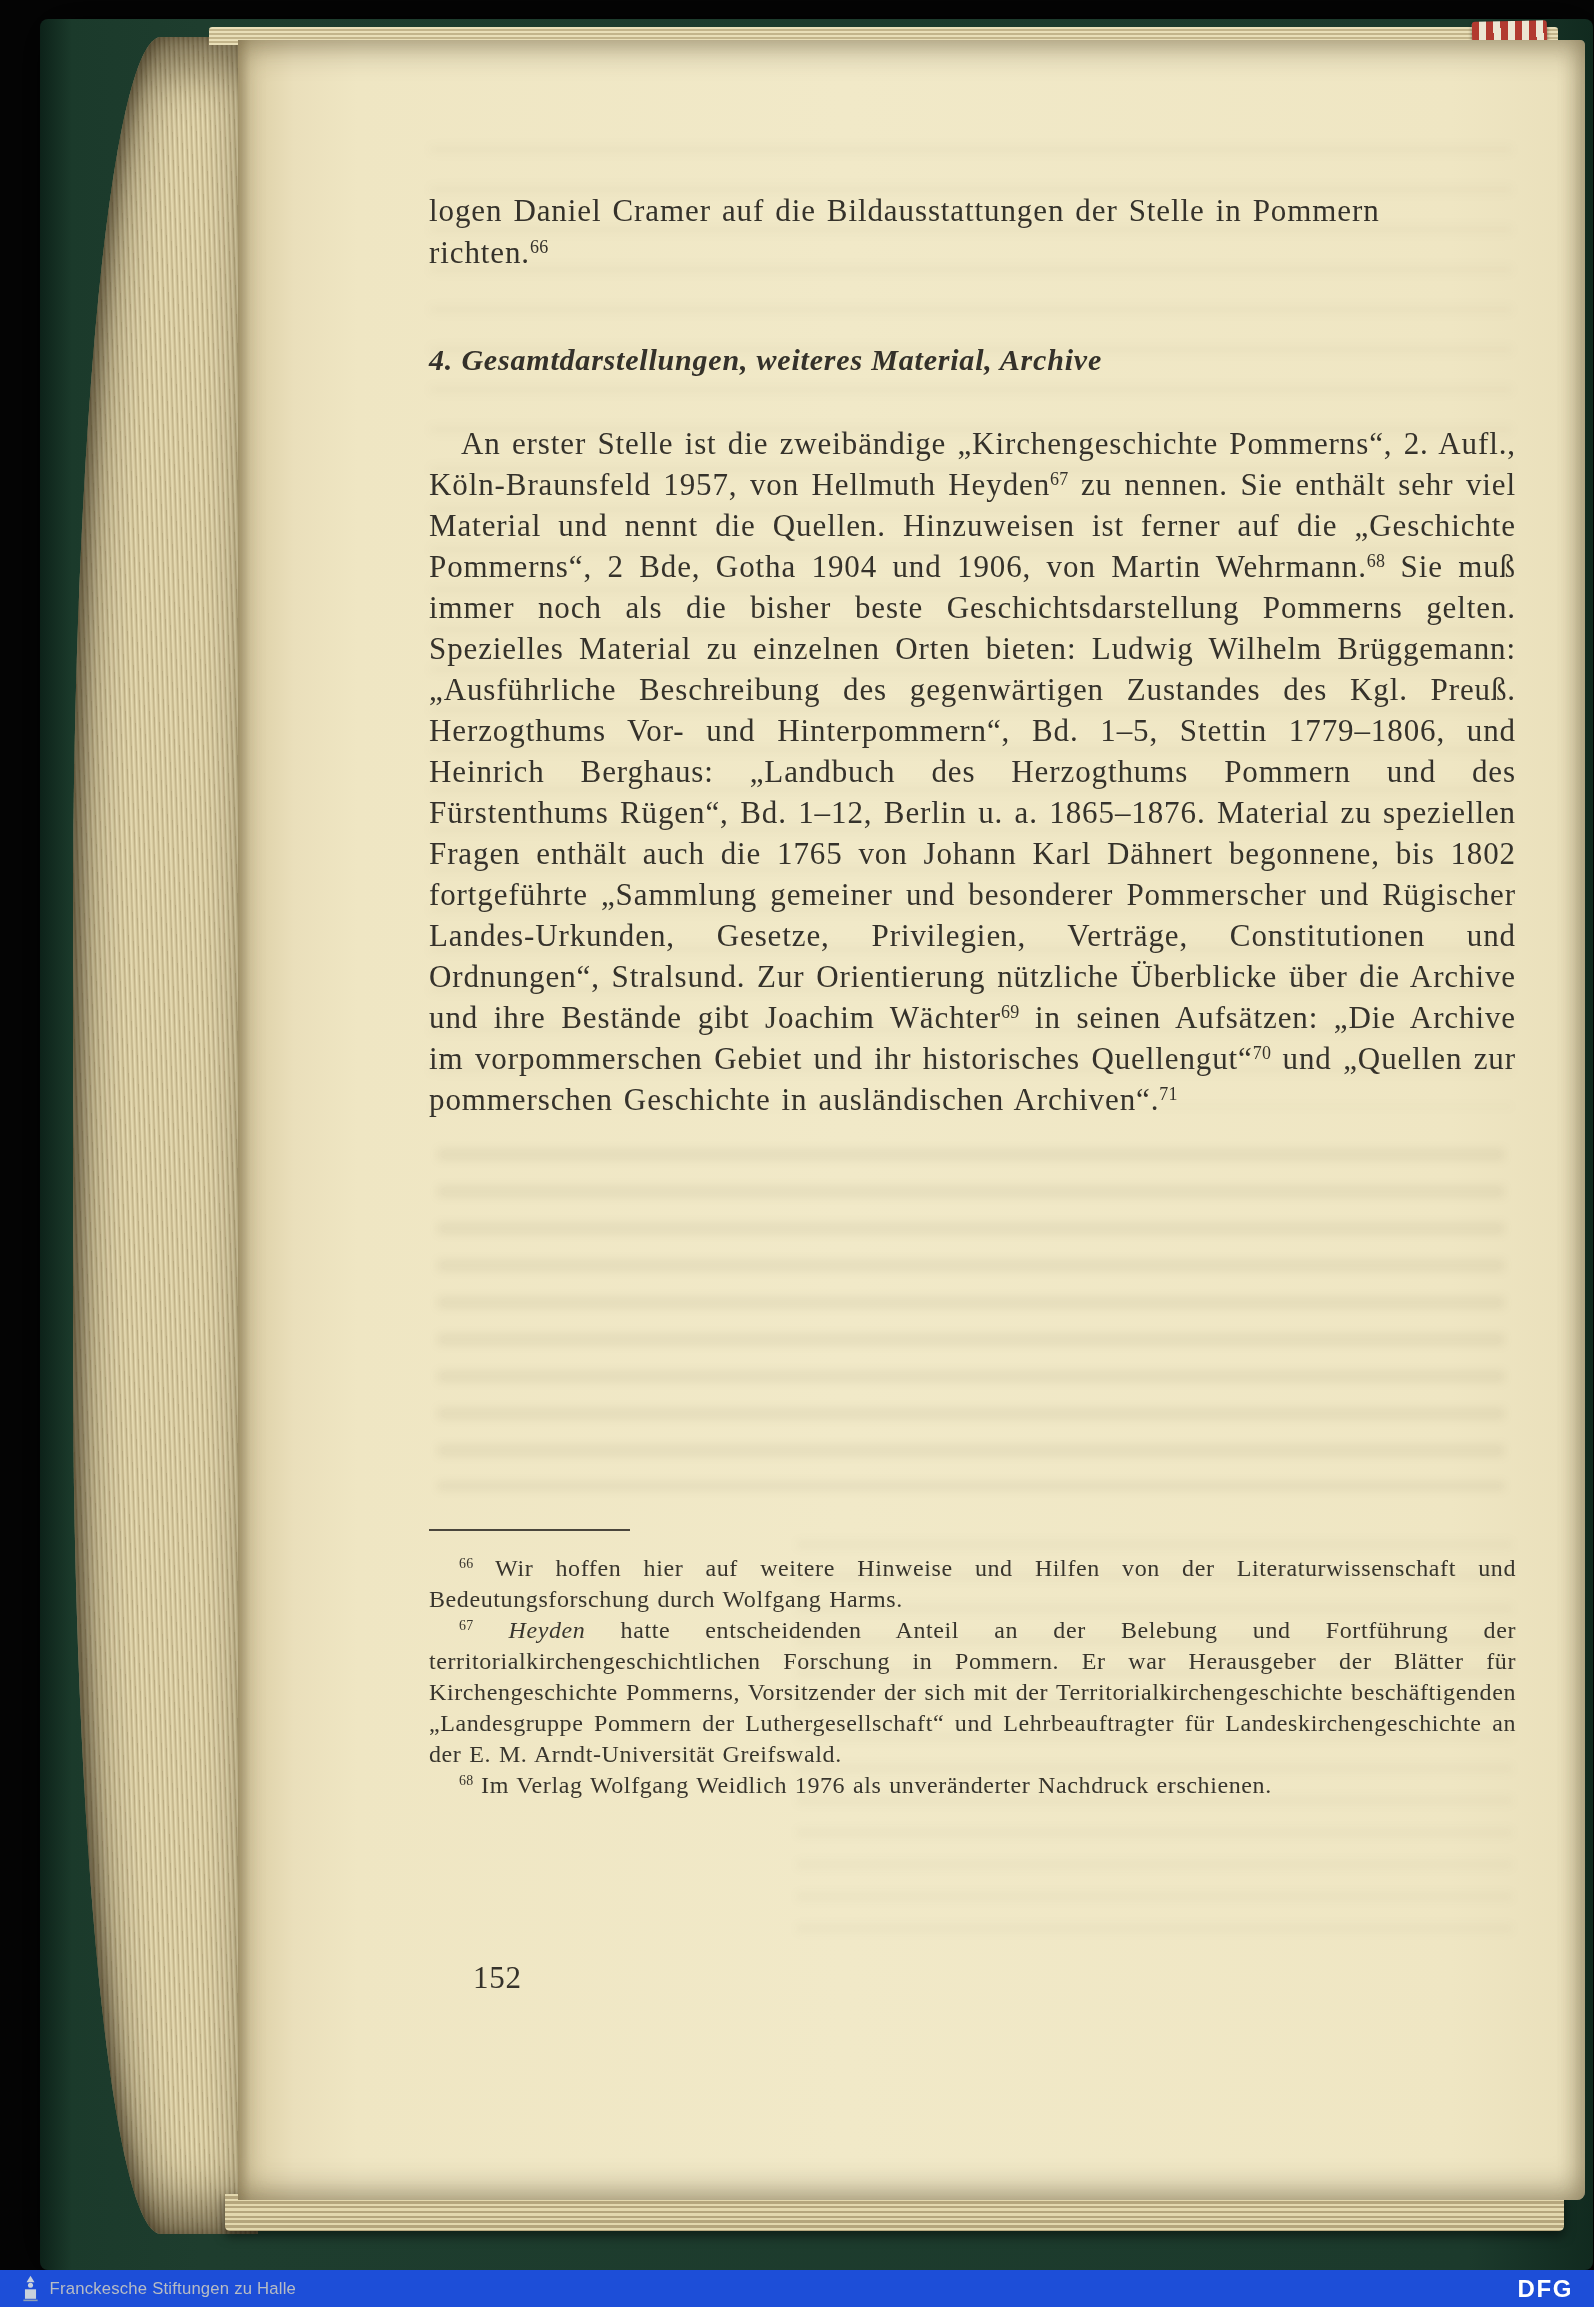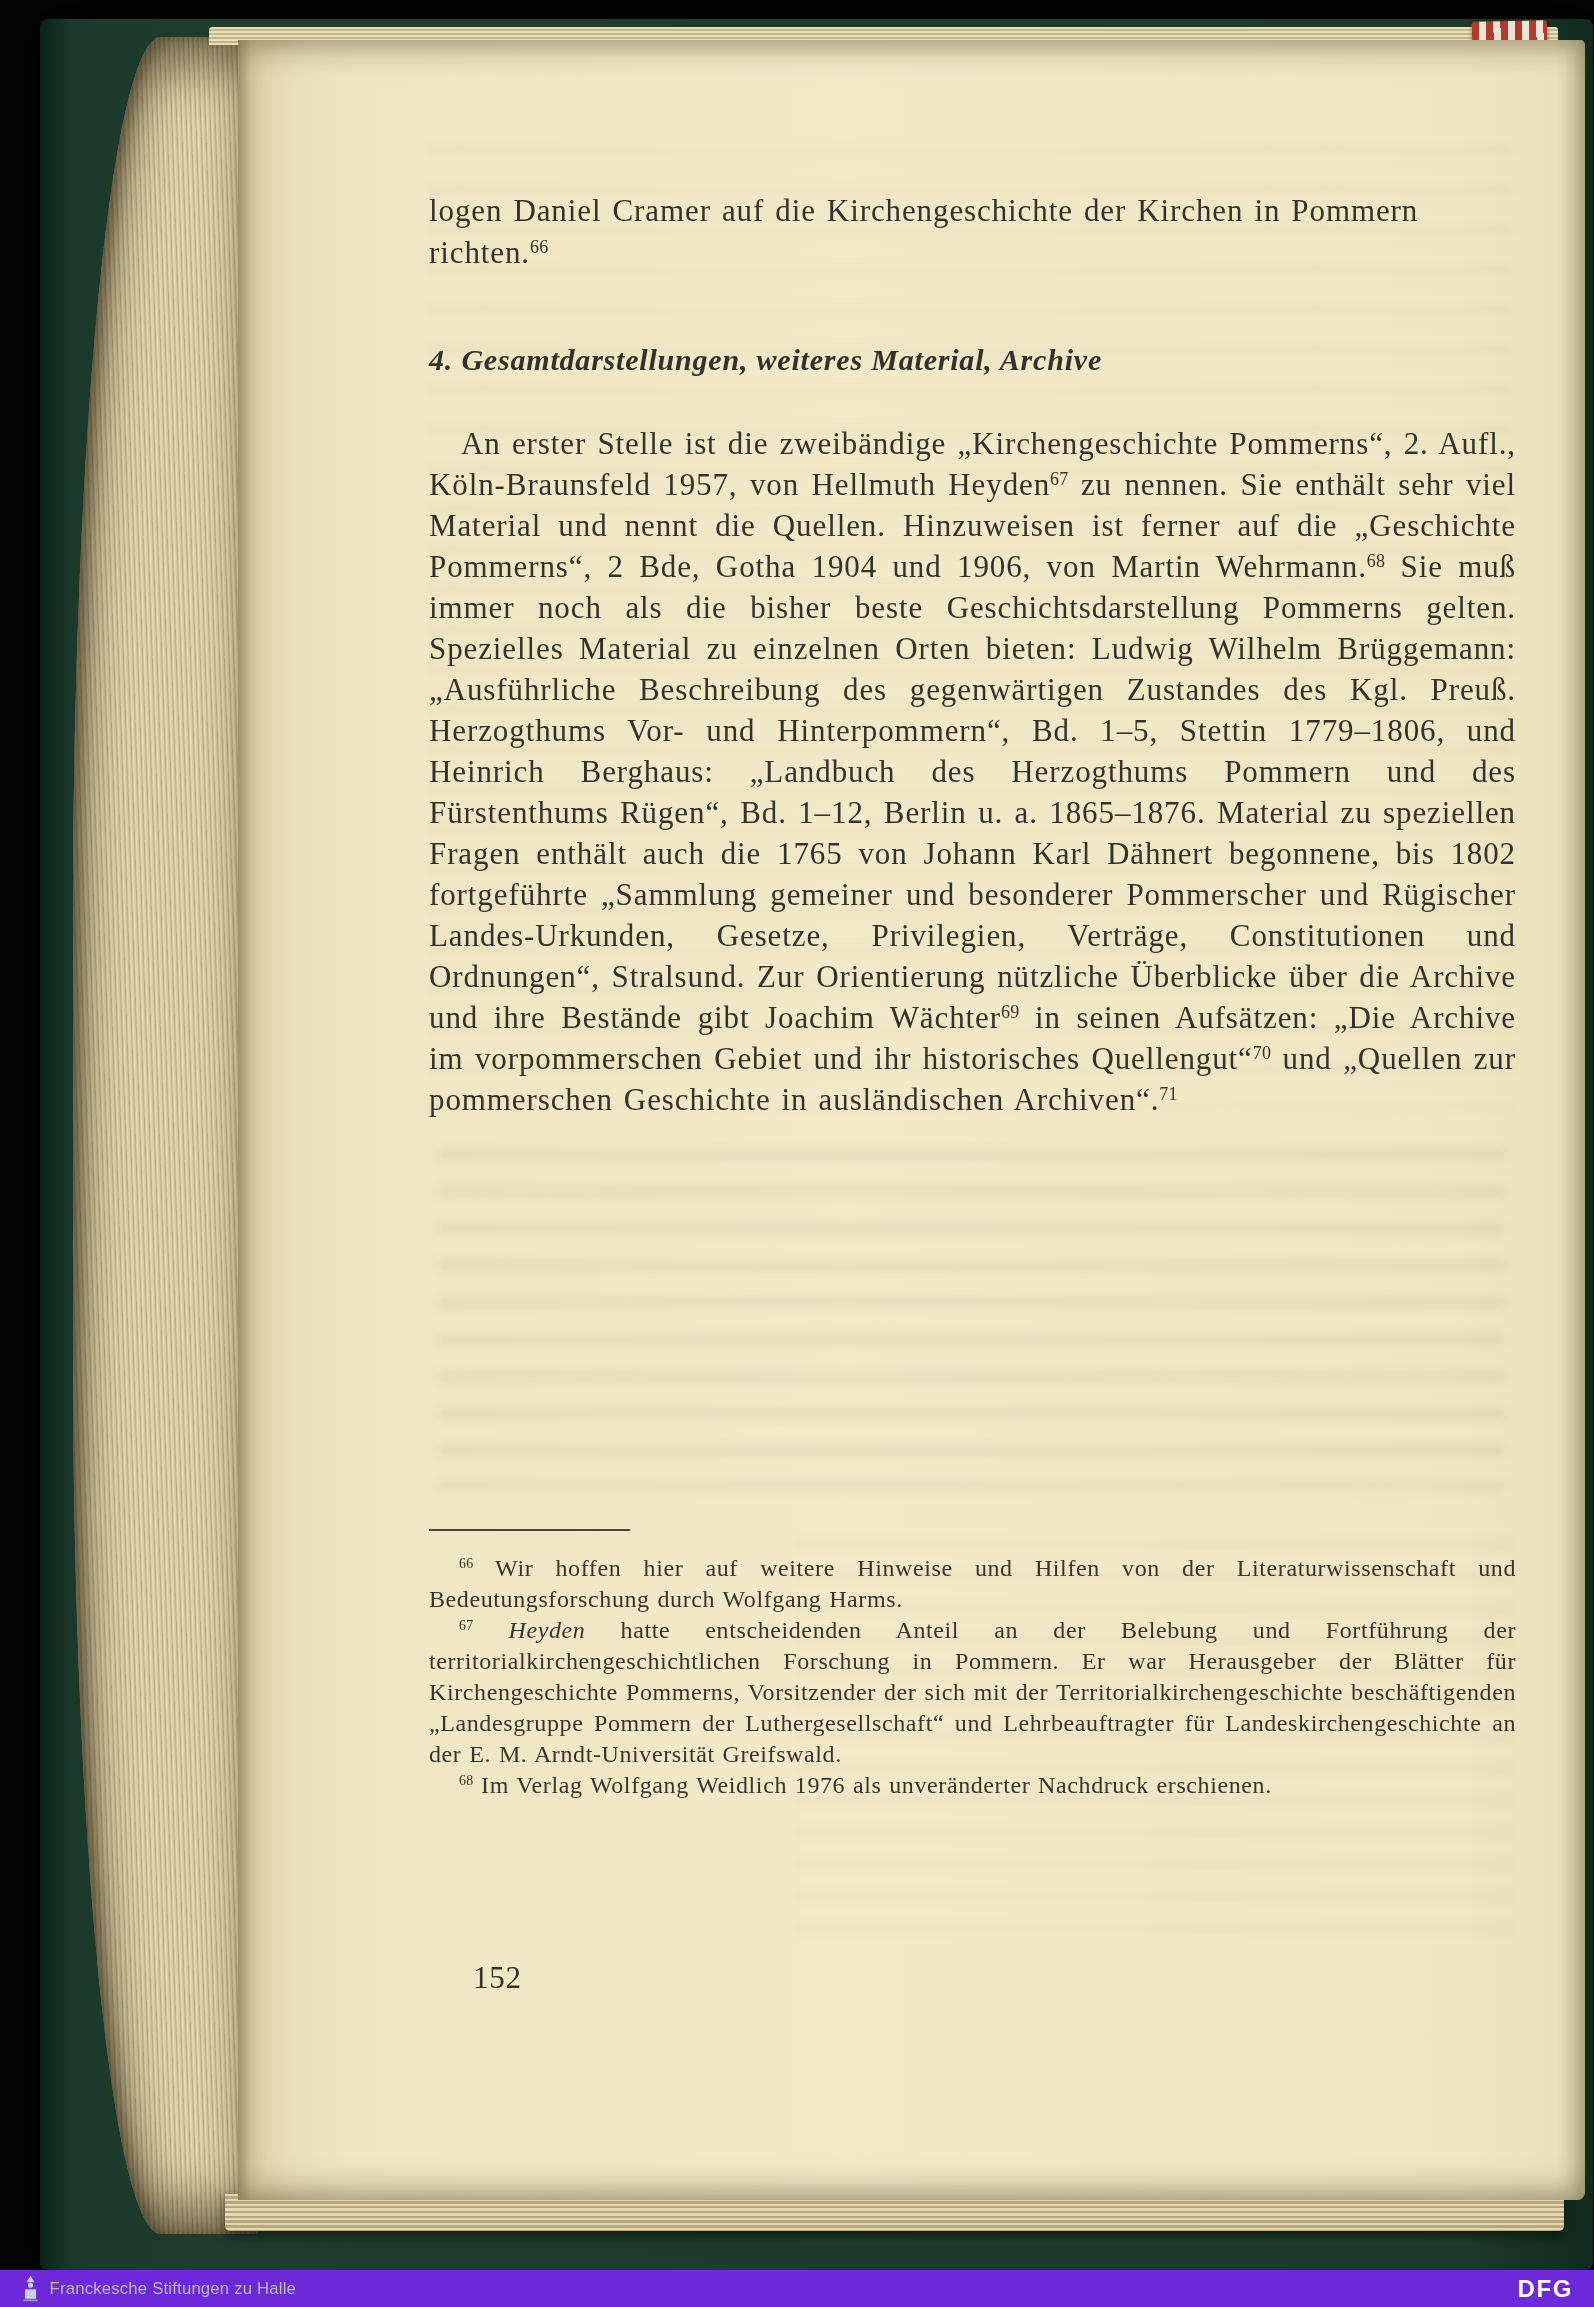--- a/index.html
+++ b/index.html
@@ -89,21 +89,21 @@
   }
 
   .page-number {
     position:absolute; left:191px; top:1920px;
     font-size:31px; letter-spacing:0.8px; color:#35322b;margin-left:44px;
   }
 
   
   .scan-footer {
     position:absolute; left:0; bottom:0; width:1594px; height:37px;
-    background:#6d28d9; display:flex; align-items:center; justify-content:space-between;
+    background:#1d4ed8; display:flex; align-items:center; justify-content:space-between;
     padding:0 21px; font-family:"Liberation Sans","DejaVu Sans",sans-serif;
   }
   .footer-left { display:flex; align-items:center; gap:9.6px; }
   .institution { color:#b7bcc4; font-size:16.7px; letter-spacing:0.2px; }
   .dfg { color:#ffffff; font-weight:bold; font-size:24px; letter-spacing:1.6px; }
 </style>
 </head>
 <body>
 
 <div class="scene">
@@ -114,21 +114,21 @@
   <div class="page-stack-bottom"></div>
   <div class="headband"></div>
 
   <div class="page">
 
     <div class="ghost b"></div>
     <div class="ghost a"></div>
     <div class="ghost c"></div>
 
     <div class="main-text">
-      <p class="carryover"><span>logen Daniel Cramer auf die Kirchengeschichte der Kirchen in Pommern</span><br><span>richten.</span><sup>66</sup></p>
+      <p class="carryover"><span>logen Daniel Cramer auf die Bildausstattungen der Stelle in Pommern</span><br><span>richten.</span><sup>66</sup></p>
       <h2 class="heading">4. Gesamtdarstellungen, weiteres Material, Archive</h2>
       <p class="paragraph"><span>An erster Stelle ist die zweibändige „Kirchengeschichte Pommerns“, 2. Aufl., Köln-Braunsfeld 1957, von Hellmuth Heyden</span><sup>67</sup><span> zu nennen. Sie enthält sehr viel Material und nennt die Quellen. Hinzuweisen ist ferner auf die „Geschichte Pommerns“, 2 Bde, Gotha 1904 und 1906, von Martin Wehrmann.</span><sup>68</sup><span> Sie muß immer noch als die bisher beste Geschichtsdarstellung Pommerns gelten. Spezielles Material zu einzelnen Orten bieten: Ludwig Wilhelm Brüggemann: „Ausführliche Beschreibung des gegenwärtigen Zustandes des Kgl. Preuß. Herzogthums Vor- und Hinterpommern“, Bd. 1–5, Stettin 1779–1806, und Heinrich Berghaus: „Landbuch des Herzogthums Pommern und des Fürstenthums Rügen“, Bd. 1–12, Berlin u. a. 1865–1876. Material zu speziellen Fragen enthält auch die 1765 von Johann Karl Dähnert begonnene, bis 1802 fortgeführte „Sammlung gemeiner und besonderer Pommerscher und Rügischer Landes-Urkunden, Gesetze, Privilegien, Verträge, Constitutionen und Ordnungen“, Stralsund. Zur Orientierung nützliche Überblicke über die Archive und ihre Bestände gibt Joachim Wächter</span><sup>69</sup><span> in seinen Aufsätzen: „Die Archive im vorpommerschen Gebiet und ihr historisches Quellengut“</span><sup>70</sup><span> und „Quellen zur pommerschen Geschichte in ausländischen Archiven“.</span><sup>71</sup></p>
     </div>
 
     <div class="footnote-section">
       <div class="footnote-rule"></div>
       <div>
           <p class="footnote"><sup>66</sup><span> Wir hoffen hier auf weitere Hinweise und Hilfen von der Literaturwissenschaft und Bedeutungsforschung durch Wolfgang Harms.</span></p>
           <p class="footnote"><sup>67</sup><i> Heyden</i><span> hatte entscheidenden Anteil an der Belebung und Fortführung der territorialkirchengeschichtlichen Forschung in Pommern. Er war Herausgeber der Blätter für Kirchengeschichte Pommerns, Vorsitzender der sich mit der Territorialkirchengeschichte beschäftigenden „Landesgruppe Pommern der Luthergesellschaft“ und Lehrbeauftragter für Landeskirchengeschichte an der E. M. Arndt-Universität Greifswald.</span></p>
           <p class="footnote"><sup>68</sup><span> Im Verlag Wolfgang Weidlich 1976 als unveränderter Nachdruck erschienen.</span></p>

